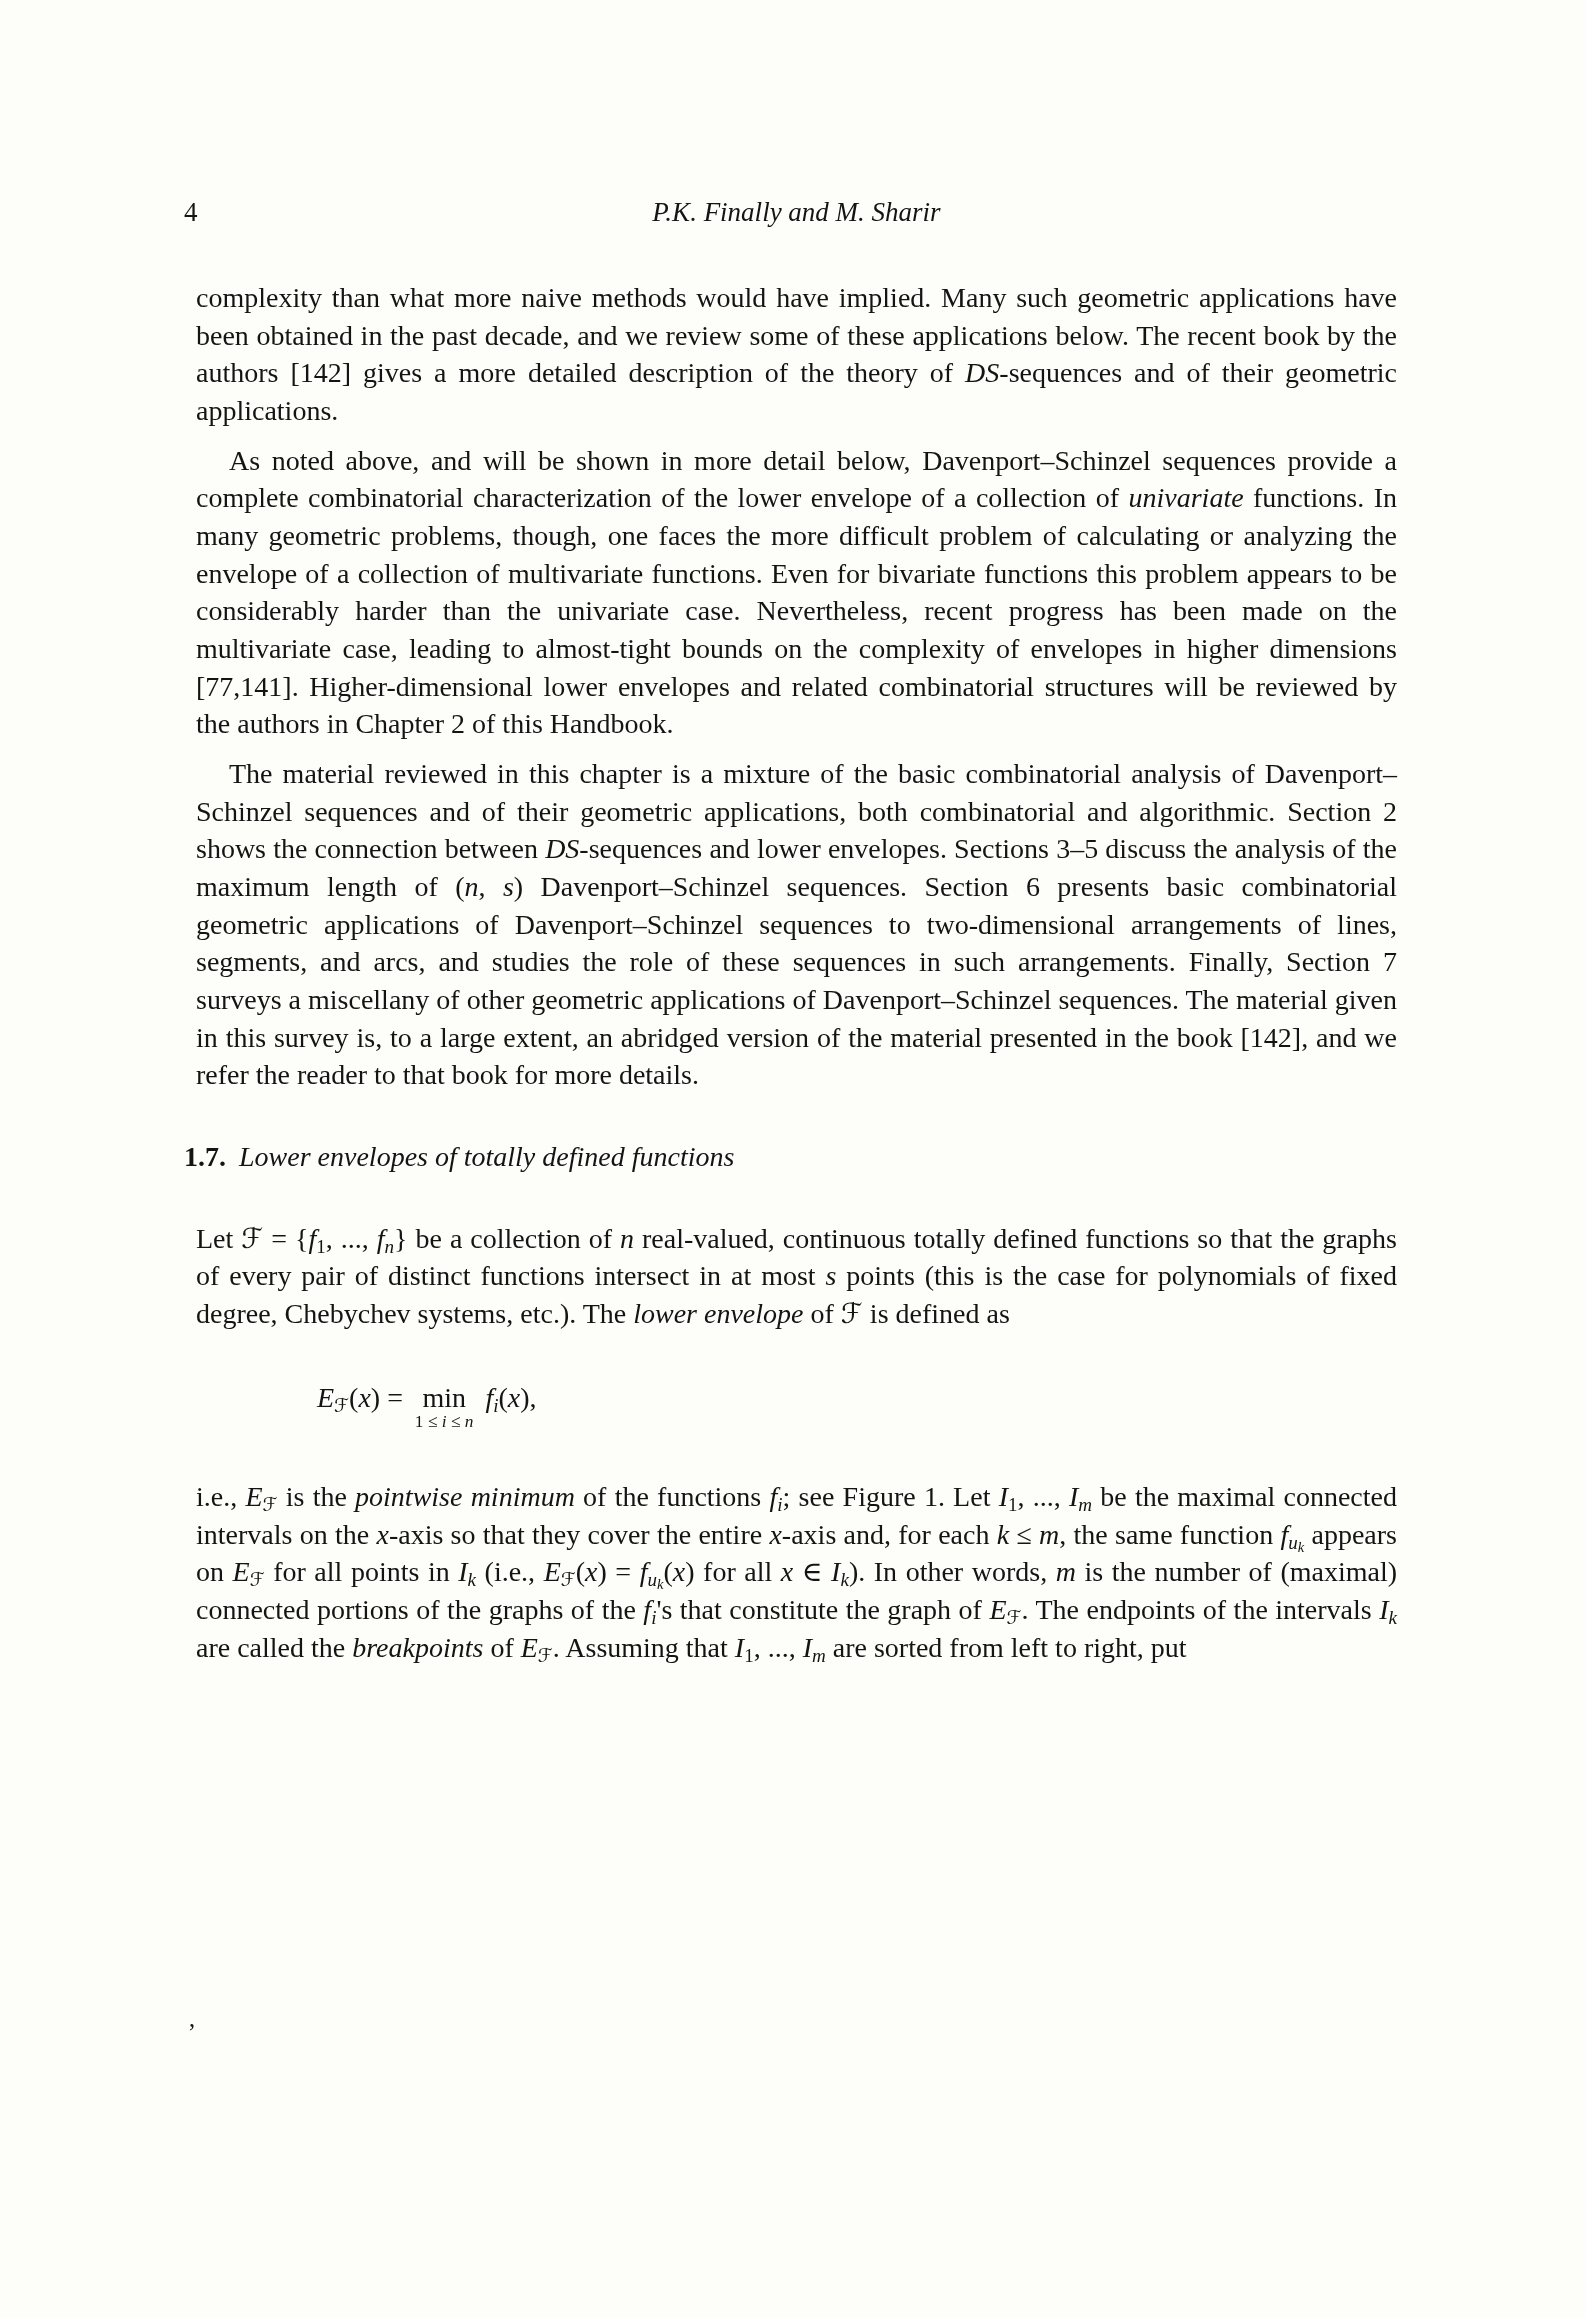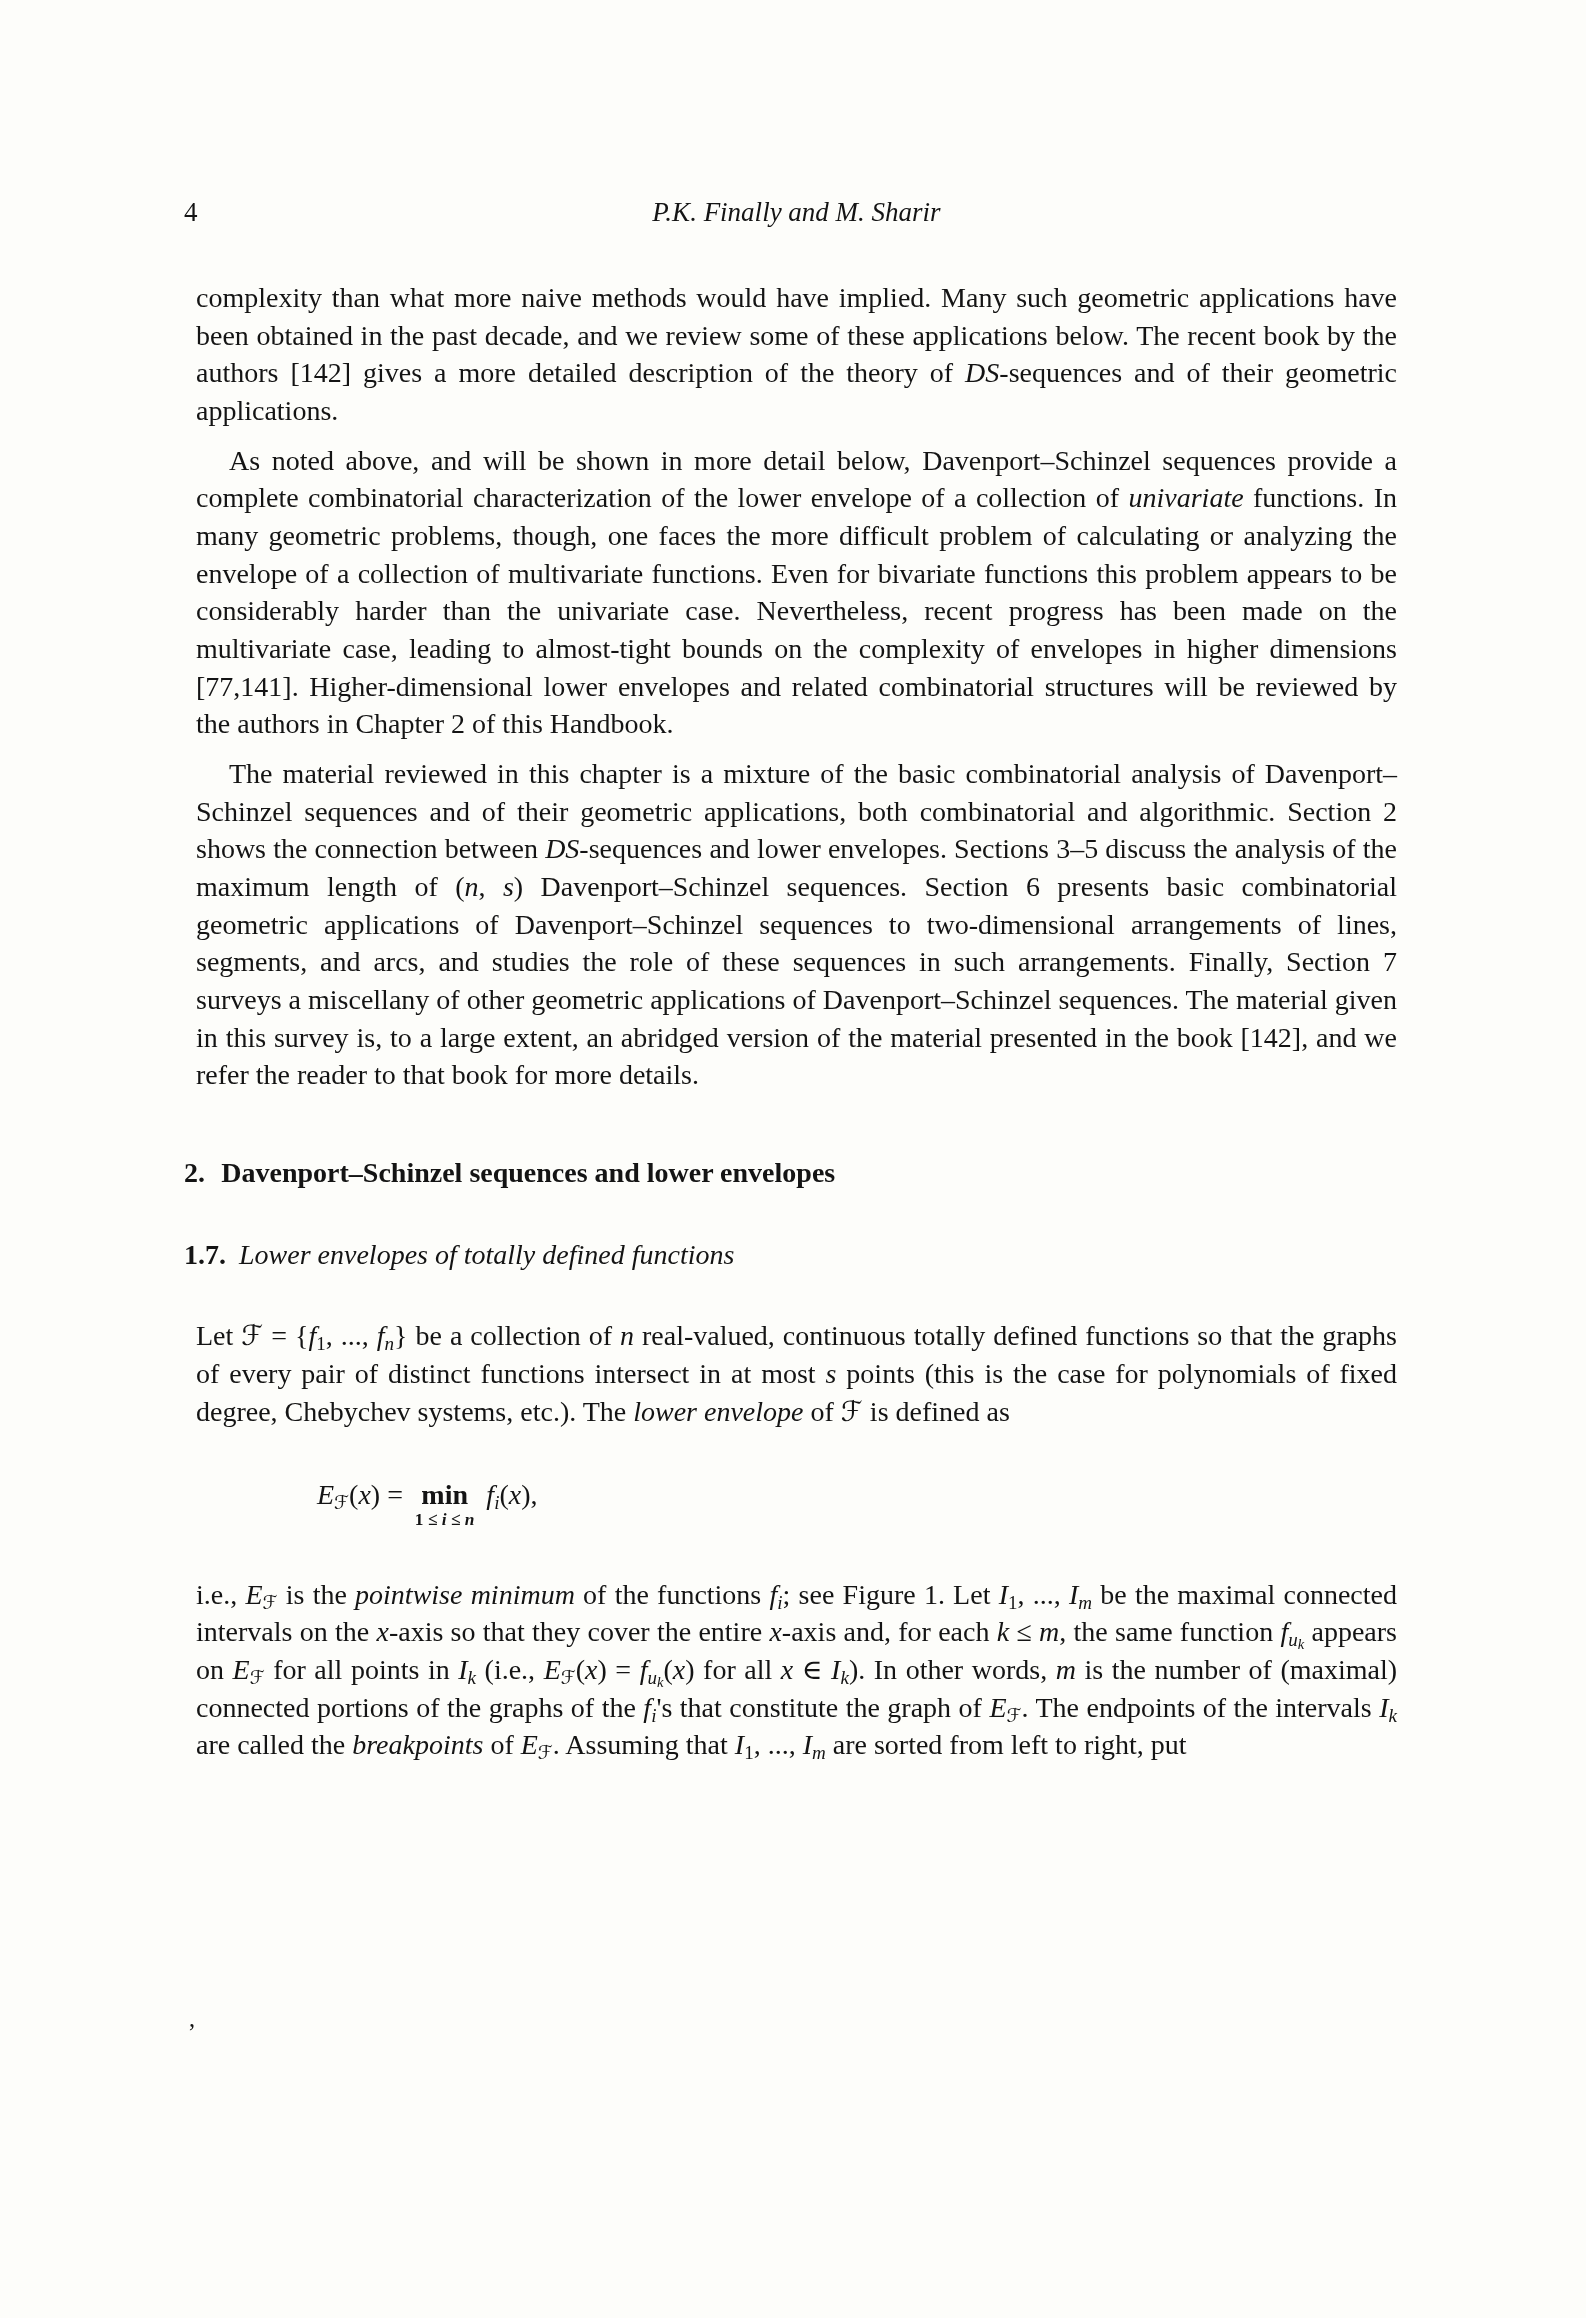--- a/index.html
+++ b/index.html
@@ -21,40 +21,39 @@
   .sub{font-size:68%;vertical-align:-0.28em;line-height:0;}
   .ss{font-size:52%;vertical-align:-0.55em;line-height:0;}
   .cal,.sym{font-family:"DejaVu Serif","DejaVu Sans",serif;}
   .sec-head{margin:60px 0 0 0;font-size:28px;font-weight:bold;line-height:1.345;}
   .sec-head .num{margin-right:16.3px;}
   .subsec-head{margin:44px 0 0 0;font-size:28px;font-weight:normal;line-height:1.345;}
   .subsec-head .num{margin-right:13px;}
   .subsec-head .title{font-style:italic;}
   .body-par.after-head{margin-top:44px;}
   .equation{margin:46px 0;padding-left:133px;text-align:left;}
-  .mstack{display:inline-block;text-align:center;vertical-align:-0.74em;margin:0 4.9px;font-weight:bold;}
+  .mstack{display:inline-block;text-align:center;vertical-align:-0.74em;margin:0 4.9px;}
   .mtop{display:block;line-height:1.05;}
   .mbot{display:block;font-size:62%;line-height:1.15;}
   .artifact{position:absolute;left:189px;top:2003px;font-size:24.4px;}
 </style>
 </head>
 <body>
 
 <div class="page">
 
   <header class="running-head">
     <span class="pgnum">4</span>
     <span class="rtitle">P.K. Finally and M. Sharir</span>
   </header>
 
   <p class="body-par">complexity than what more naive methods would have implied. Many such geometric applications have been obtained in the past decade, and we review some of these applications below. The recent book by the authors [142] gives a more detailed description of the theory of <span class="it">DS</span>-sequences and of their geometric applications.</p>
   <p class="body-par indent">As noted above, and will be shown in more detail below, Davenport–Schinzel sequences provide a complete combinatorial characterization of the lower envelope of a collection of <span class="it">univariate</span> functions. In many geometric problems, though, one faces the more difficult problem of calculating or analyzing the envelope of a collection of multivariate functions. Even for bivariate functions this problem appears to be considerably harder than the univariate case. Nevertheless, recent progress has been made on the multivariate case, leading to almost-tight bounds on the complexity of envelopes in higher dimensions [77,141]. Higher-dimensional lower envelopes and related combinatorial structures will be reviewed by the authors in Chapter 2 of this Handbook.</p>
   <p class="body-par indent">The material reviewed in this chapter is a mixture of the basic combinatorial analysis of Davenport–Schinzel sequences and of their geometric applications, both combinatorial and algorithmic. Section 2 shows the connection between <span class="it">DS</span>-sequences and lower envelopes. Sections 3–5 discuss the analysis of the maximum length of (<span class="it">n</span>, <span class="it">s</span>) Davenport–Schinzel sequences. Section 6 presents basic combinatorial geometric applications of Davenport–Schinzel sequences to two-dimensional arrangements of lines, segments, and arcs, and studies the role of these sequences in such arrangements. Finally, Section 7 surveys a miscellany of other geometric applications of Davenport–Schinzel sequences. The material given in this survey is, to a large extent, an abridged version of the material presented in the book [142], and we refer the reader to that book for more details.</p>
 
-  <h2 class="sec-head"><span class="num">2.</span><span>Davenport–Schinzel sequences and lower envelopes</span></h2>
 
   <h3 class="subsec-head"><span class="num bd">1.7.</span><span class="title">Lower envelopes of totally defined functions</span></h3>
 
   <p class="body-par after-head">Let <span class="cal">ℱ</span> = {<span class="it">f</span><span class="sub">1</span>, ..., <span class="it">f</span><span class="it sub">n</span>} be a collection of <span class="it">n</span> real-valued, continuous totally defined functions so that the graphs of every pair of distinct functions intersect in at most <span class="it">s</span> points (this is the case for polynomials of fixed degree, Chebychev systems, etc.). The <span class="it">lower envelope</span> of <span class="cal">ℱ</span> is defined as</p>
 
   <div class="equation"><span class="it">E</span><span class="sub cal">ℱ</span>(<span class="it">x</span>) = <span class="mstack"><span class="mtop">min</span><span class="mbot">1 ≤ <span class="it">i</span> ≤ <span class="it">n</span></span></span> <span class="it">f</span><span class="it sub">i</span>(<span class="it">x</span>),</div>
 
   <p class="body-par">i.e., <span class="it">E</span><span class="sub cal">ℱ</span> is the <span class="it">pointwise minimum</span> of the functions <span class="it">f</span><span class="it sub">i</span>; see Figure 1. Let <span class="it">I</span><span class="sub">1</span>, ..., <span class="it">I</span><span class="it sub">m</span> be the maximal connected intervals on the <span class="it">x</span>-axis so that they cover the entire <span class="it">x</span>-axis and, for each <span class="it">k</span> ≤ <span class="it">m</span>, the same function <span class="it">f</span><span class="it sub">u</span><span class="it ss">k</span> appears on <span class="it">E</span><span class="sub cal">ℱ</span> for all points in <span class="it">I</span><span class="it sub">k</span> (i.e., <span class="it">E</span><span class="sub cal">ℱ</span>(<span class="it">x</span>) = <span class="it">f</span><span class="it sub">u</span><span class="it ss">k</span>(<span class="it">x</span>) for all <span class="it">x</span> <span class="sym">∈</span> <span class="it">I</span><span class="it sub">k</span>). In other words, <span class="it">m</span> is the number of (maximal) connected portions of the graphs of the <span class="it">f</span><span class="it sub">i</span>'s that constitute the graph of <span class="it">E</span><span class="sub cal">ℱ</span>. The endpoints of the intervals <span class="it">I</span><span class="it sub">k</span> are called the <span class="it">breakpoints</span> of <span class="it">E</span><span class="sub cal">ℱ</span>. Assuming that <span class="it">I</span><span class="sub">1</span>, ..., <span class="it">I</span><span class="it sub">m</span> are sorted from left to right, put</p>
 
 

